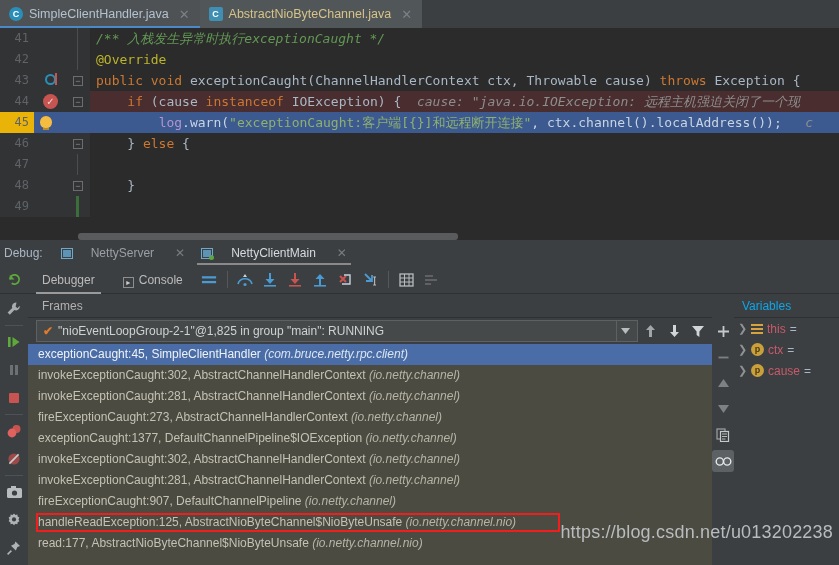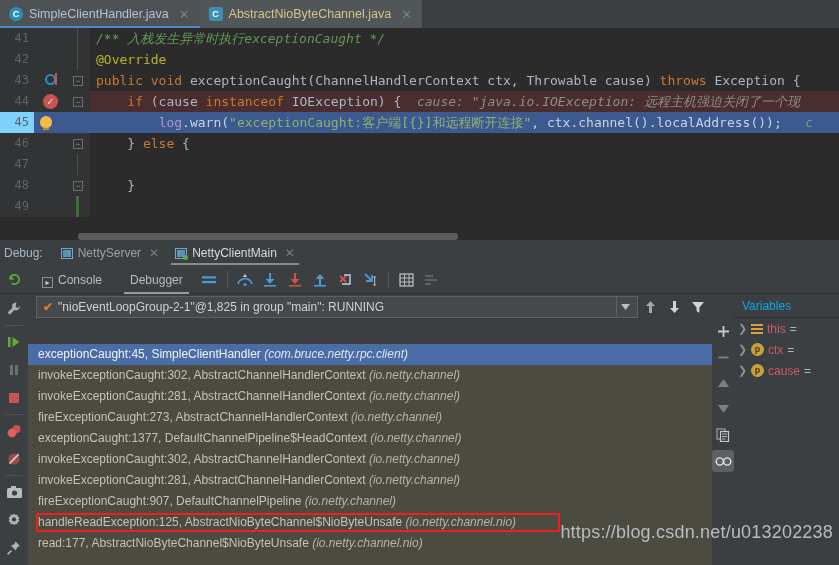--- a/index.html
+++ b/index.html
@@ -43,21 +43,21 @@
   }
   .ln-row { position: relative; height: 21px; display: flex; align-items: center; }
   .ln-row.bp   { background: #4a2d2e; }
   .ln-row.exec { background: #3c5a8f; }
   .gutter-num {
     width: 34px; text-align: right; padding-right: 5px;
     color: #606366; font-size: 12px;
     font-family: "DejaVu Sans Mono", monospace;
     background: #313335; height: 21px; line-height: 21px; flex: none;
   }
-  .ln-row.exec .gutter-num { background: #7dd3fc; }
+  .ln-row.exec .gutter-num { background: #eab308; }
   .gutter-icons {
     width: 32px; height: 21px; flex: none; background: #313335;
     position: relative;
   }
   .gutter-fold {
     width: 24px; height: 21px; flex: none; background: #313335;
     position: relative;
   }
   .ln-row.exec .gutter-icons, .ln-row.exec .gutter-fold { background: #3c5a8f; }
   .code {
@@ -121,21 +121,21 @@
   }
 
   
   .dbg-tabs {
     position: absolute; left: 0; top: 240px; width: 839px; height: 26px;
     background: #3c3f41; display: flex; align-items: center;
     font-size: 12px; color: #a9b7c6;
   }
   .dbg-label { padding: 0 10px 0 4px; color: #a9b7c6; font-size: 12px; }
   .dbg-cfg {
-    display: flex; align-items: center; gap: 5px; padding: 0 8px;
+    display: flex; align-items: center; gap: 18px; padding: 0 8px;
     height: 26px; position: relative; color: #9aa0a6;
   }
   .dbg-cfg.sel { color: #d7dbe0; }
   .dbg-cfg.sel::after {
     content: ""; position: absolute; left: 4px; right: 4px; bottom: 1px;
     height: 2px; background: #8a8a8a;
   }
   .cfg-ico {
     width: 12px; height: 11px; border: 1.5px solid #6fa8c9; background: #3c3f41;
     flex: none; position: relative;
@@ -399,25 +399,25 @@
     </div>
   </div>
 
   <div class="dbg-toolbar">
     <div style="width:28px;height:28px;display:flex;align-items:center;justify-content:center">
       <svg width="15" height="15" viewBox="0 0 16 16">
         <path d="M3 8a5 5 0 1 1 2 4" fill="none" stroke="#5fa83c" stroke-width="1.8"></path>
         <path d="M3 3 L3 8 L8 8 Z" fill="#5fa83c"></path>
       </svg>
     </div>
+    <div class="vtab sel">
+      <span>Debugger</span>
+    </div>
     <div class="vtab">
       <span class="cico">▸</span><span>Console</span>
-    </div>
-    <div class="vtab sel">
-      <span>Debugger</span>
     </div>
 
     <div class="tbtn">
       <svg width="17" height="14" viewBox="0 0 18 14">
         <rect x="1" y="3" width="15" height="2.4" fill="#4a9ad4"></rect>
         <rect x="1" y="8" width="15" height="2.4" fill="#4a9ad4"></rect>
       </svg>
     </div>
     <div class="tb-sep"></div>
     <div class="tbtn">
@@ -527,20 +527,21 @@
     </div>
     <div class="lb">
       <svg width="16" height="16" viewBox="0 0 16 16">
         <path d="M9.5 1.5 L14 6 L11.4 7 L9.8 10.5 L5 5.7 L8.5 4.1 Z" fill="#b0b3b5"></path>
         <path d="M5.4 10.6 L1.6 14.4" stroke="#b0b3b5" stroke-width="1.5"></path>
       </svg>
     </div>
   </div>
 
   <div class="frames">
+    <div class="frames-hdr">Frames</div>
 
     <div class="thread-row">
       <div class="thread-combo">
         <span class="chk">✔</span>
         <span class="txt">"nioEventLoopGroup-2-1"@1,825 in group "main": RUNNING</span>
         <span class="caret-box">
           <svg width="9" height="6" viewBox="0 0 9 6">
               <path d="M0 0 L9 0 L4.5 6 Z" fill="#b9bcbe"></path>
             </svg>
         </span>
@@ -573,21 +574,21 @@
       </div>
       <div class="frame-row">
         <span>invokeExceptionCaught:281, AbstractChannelHandlerContext</span>
         <em>(io.netty.channel)</em>
       </div>
       <div class="frame-row">
         <span>fireExceptionCaught:273, AbstractChannelHandlerContext</span>
         <em>(io.netty.channel)</em>
       </div>
       <div class="frame-row">
-        <span>exceptionCaught:1377, DefaultChannelPipeline$HeadContext</span>
+        <span>exceptionCaught:1377, DefaultChannelPipeline$IOException</span>
         <em>(io.netty.channel)</em>
       </div>
       <div class="frame-row">
         <span>invokeExceptionCaught:302, AbstractChannelHandlerContext</span>
         <em>(io.netty.channel)</em>
       </div>
       <div class="frame-row">
         <span>invokeExceptionCaught:281, AbstractChannelHandlerContext</span>
         <em>(io.netty.channel)</em>
       </div>

